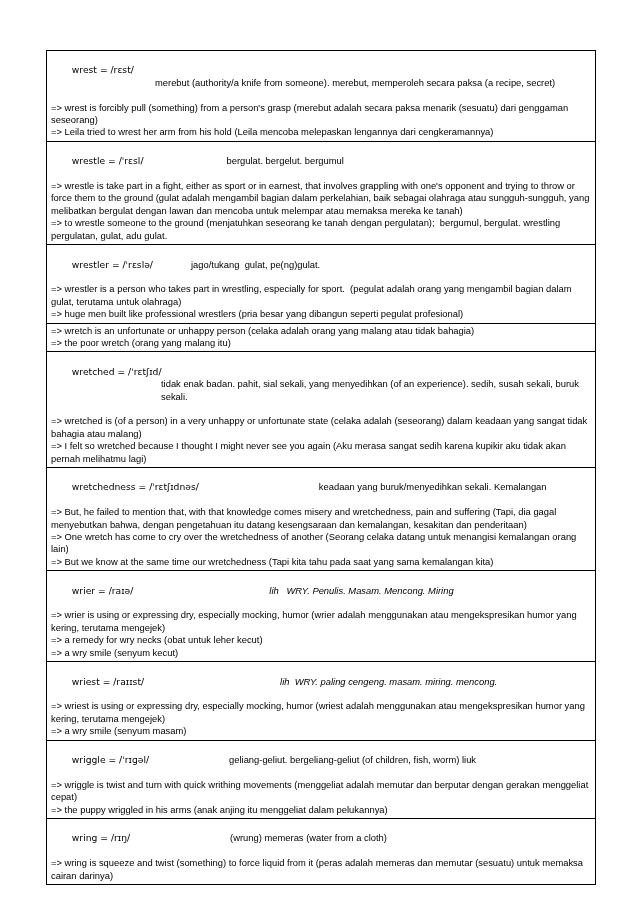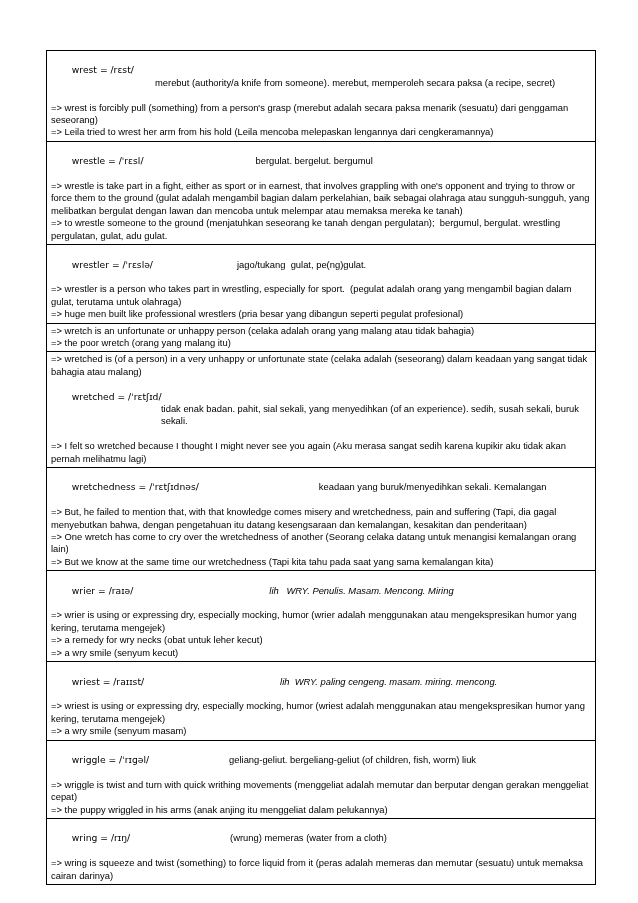--- a/index.html
+++ b/index.html
@@ -44,22 +44,22 @@
     line-height: 12.4px;
   }
   .head-left {
     display: inline-block;
   }
   .head-gloss {
     display: inline-block;
     margin-left: 0;
   }
   .spacer-1 { margin-left: 104px; }
-  .spacer-2 { margin-left: 112px; }
-  .spacer-3 { margin-left: 84px; text-align: right; }
+  .spacer-2 { margin-left: 83px; }
+  .spacer-3 { margin-left: 38px; text-align: right; }
   .spacer-4 { margin-left: 86px; }
   .spacer-5 { margin-left: 110px; }
   .spacer-6 { margin-left: 120px; }
   .spacer-10 { margin-left: 136px; font-style: italic; }
   .spacer-11 { margin-left: 80px; }
   .spacer-12 { margin-left: 100px; }
   .ipa {
     font-family: "DejaVu Sans", sans-serif;
     font-size: 9.2px;
   }
@@ -93,24 +93,24 @@
       <div class="line">=&gt; wrestler is a person who takes part in wrestling, especially for sport.  (pegulat adalah orang yang mengambil bagian dalam gulat, terutama untuk olahraga)</div>
       <div class="line">=&gt; huge men built like professional wrestlers (pria besar yang dibangun seperti pegulat profesional)</div>
     </div>
 
     <div class="entry">
       <div class="line">=&gt; wretch is an unfortunate or unhappy person (celaka adalah orang yang malang atau tidak bahagia)</div>
       <div class="line">=&gt; the poor wretch (orang yang malang itu)</div>
     </div>
 
     <div class="entry">
-      <div class="line">=&gt; wretched is (of a person) in a very unhappy or unfortunate state (celaka adalah (seseorang) dalam keadaan yang sangat tidak bahagia atau malang)</div>
       <div class="line headline">
         <span class="head-left ipa">wretched = /ˈrɛtʃɪd/</span><span class="head-gloss spacer-5">tidak enak badan. pahit, sial sekali, yang menyedihkan (of an experience). sedih, susah sekali, buruk sekali.</span>
       </div>
+      <div class="line">=&gt; wretched is (of a person) in a very unhappy or unfortunate state (celaka adalah (seseorang) dalam keadaan yang sangat tidak bahagia atau malang)</div>
       <div class="line">=&gt; I felt so wretched because I thought I might never see you again (Aku merasa sangat sedih karena kupikir aku tidak akan pernah melihatmu lagi)</div>
     </div>
 
     <div class="entry">
       <div class="line headline">
         <span class="head-left ipa">wretchedness = /ˈrɛtʃɪdnəs/</span><span class="head-gloss spacer-6">keadaan yang buruk/menyedihkan sekali. Kemalangan</span>
       </div>
       <div class="line">=&gt; But, he failed to mention that, with that knowledge comes misery and wretchedness, pain and suffering (Tapi, dia gagal menyebutkan bahwa, dengan pengetahuan itu datang kesengsaraan dan kemalangan, kesakitan dan penderitaan)</div>
       <div class="line">=&gt; One wretch has come to cry over the wretchedness of another (Seorang celaka datang untuk menangisi kemalangan orang lain)</div>
       <div class="line">=&gt; But we know at the same time our wretchedness (Tapi kita tahu pada saat yang sama kemalangan kita)</div>

